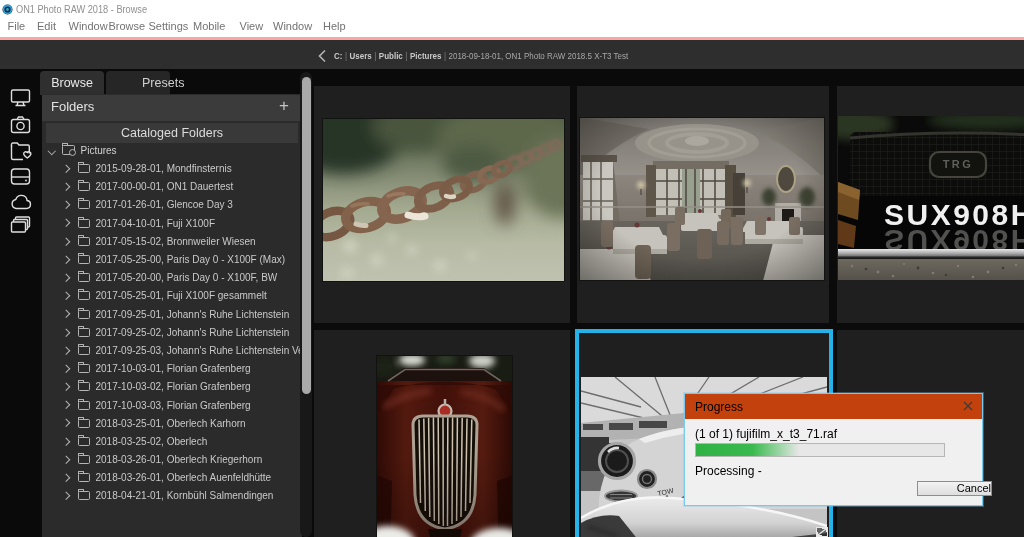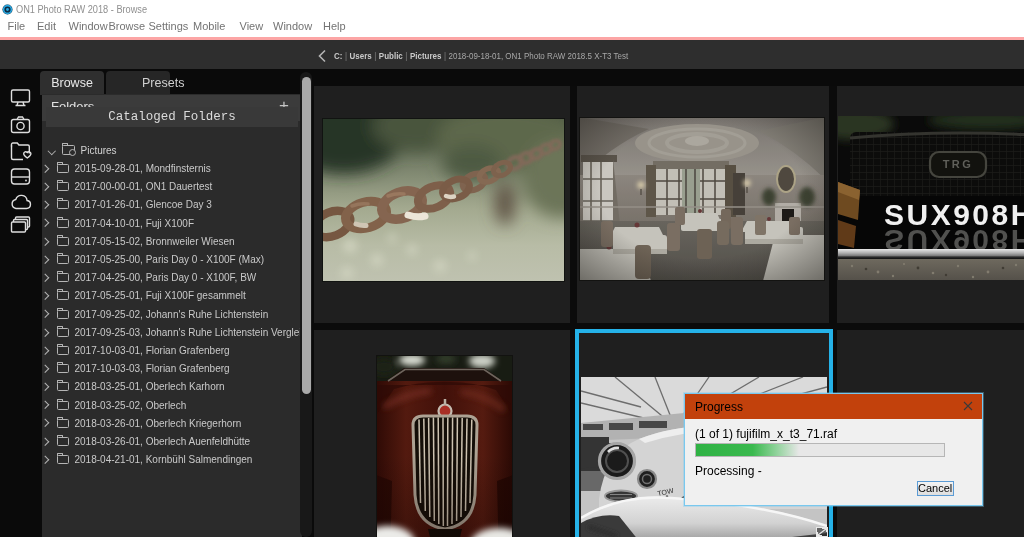--- a/index.html
+++ b/index.html
@@ -21,23 +21,23 @@
 .crumbtxt i { font-style:normal; color:#7d7d7d; padding:0 3px; }
 
 
 .tab { position:absolute; top:70.5px; height:24px; width:64px; border-radius:4px 4px 0 0; font-size:12.5px; text-align:center; line-height:24px; }
 .tabA { left:40px; background:#2f2f2f; color:#e8e8e8; }
 .tabB { left:106px; background:#262626; color:#cfcfcf;padding-left:36px; }
 .panelbg { position:absolute; left:42px; top:94px; width:260px; height:443px; background:#2b2b2b; }
 .pfold { position:absolute; left:42px; top:94.5px; width:260px; height:26px; background:#3b3b3b; }
 .pfold .lab { position:absolute; left:9px; top:4px; font-size:13px; color:#e2e2e2; }
 .pfold .plus { position:absolute; right:13px; top:1px; font-size:17px; font-weight:400; color:#c4c4c4; }
-.pcat { position:absolute; left:46px; top:107px; width:252px; height:20px; background:#393939; font-size:12.5px; color:#dcdcdc; text-align:center; line-height:20px;font-family:Liberation Mono, monospace; }
+.pcat { position:absolute; left:46px; top:123px; width:252px; height:20px; background:#393939; font-size:12.5px; color:#dcdcdc; text-align:center; line-height:20px; }
 .tree { position:absolute; left:42px; top:141.3px; width:258px; overflow:hidden; }
-.tr { height:18.2px; display:flex; align-items:center; white-space:nowrap; }
+.tr { height:18.2px; display:flex; align-items:center; padding-left:21px; white-space:nowrap; }
 .tr.root { padding-left:7px; }
 .chev { width:5.5px; height:5.5px; border-right:1.6px solid #b2b2b2; border-bottom:1.6px solid #b2b2b2; transform:rotate(-45deg); margin-right:9px; flex:none; }
 .root .chev { transform:rotate(45deg); margin-right:7px; }
 .fold { position:relative; width:12px; height:9px; border:1px solid #b5b5b5; border-radius:1.5px; margin-right:6px; flex:none; }
 .fold:before { content:''; position:absolute; left:-1px; top:-3px; width:4px; height:2px; border:1px solid #b5b5b5; border-bottom:none; border-radius:1px 1px 0 0; }
 .root .fold { width:13px; height:10px; }
 .root .fold:after { content:''; position:absolute; right:-2px; bottom:-2px; width:5px; height:5px; border:1px solid #b5b5b5; border-radius:50%; background:#2b2b2b; }
 .tr .tx { font-size:10px; color:#c9c9c9; }
 .sbtrack { position:absolute; left:300px; top:72px; width:12px; height:465px; background:#181818; border-radius:6px; }
 .sbthumb { position:absolute; left:302px; top:77px; width:9px; height:317px; background:#a9a9a9; border-radius:4.5px; }
@@ -52,21 +52,21 @@
 
 
 .dlg { position:absolute; left:684px; top:392.5px; width:299px; height:113.5px; background:#f0f0f0; border:1px solid #79c8ee; box-shadow:0 0 0 1px rgba(120,200,240,.35); z-index:20; font-size:12px; color:#000; }
 .dlg .cap { position:absolute; left:0; top:0; width:100%; height:25px; background:#c2410c; }
 .dlg .cap .t { position:absolute; left:10px; top:6px; font-size:12px; }
 .dlg .x { position:absolute; right:9px; top:7px; }
 .dlg .l1 { position:absolute; left:10px; top:33px; }
 .dlg .pb { position:absolute; left:10px; top:49.5px; width:250px; height:14px; background:#e7e7e7; border:1px solid #b6b6b6; }
 .dlg .pb .fill { position:absolute; left:0; top:0; height:100%; width:103px; background:linear-gradient(90deg,#2fb244 0%,#3ab94e 55%,#8fd29a 78%,rgba(231,231,231,0) 100%); }
 .dlg .l2 { position:absolute; left:10px; top:70px; }
-.dlg .btn { position:absolute; left:232px; top:87.5px; width:37px; height:15px; background:linear-gradient(#f3f3f3,#dedede); border:1px solid #5a9bd5; font-size:11px; text-align:left; line-height:13px; color:#000; }
+.dlg .btn { position:absolute; left:232px; top:87.5px; width:75px; height:15px; background:linear-gradient(#f3f3f3,#dedede); border:1px solid #5a9bd5; font-size:11px; text-align:right; line-height:13px; color:#000; }
 </style>
 </head>
 <body>
 <div class="app">
 
   <div class="tbar">
     <svg class="abs" style="left:2px;top:4px" width="11" height="11" viewBox="0 0 11 11">
       <circle cx="5.5" cy="5.5" r="5" fill="#0c2c44"></circle>
       <circle cx="5.5" cy="5.5" r="3.9" fill="none" stroke="#2aa9e2" stroke-width="1.6"></circle>
       <circle cx="5.5" cy="5.5" r="1.4" fill="#2aa9e2"></circle>
@@ -156,41 +156,51 @@
         <span class="tx">2017-05-15-02, Bronnweiler Wiesen</span>
       </div>
     <div class="tr">
         <span class="chev"></span>
         <span class="fold"></span>
         <span class="tx">2017-05-25-00, Paris Day 0 - X100F (Max)</span>
       </div>
     <div class="tr">
         <span class="chev"></span>
         <span class="fold"></span>
-        <span class="tx">2017-04-25-00, Paris Day 0 - X100F, BW</span>
+        <span class="tx">2017-05-20-00, Paris Day 0 - X100F, BW</span>
       </div>
     <div class="tr">
         <span class="chev"></span>
         <span class="fold"></span>
         <span class="tx">2017-05-25-01, Fuji X100F gesammelt</span>
       </div>
     <div class="tr">
         <span class="chev"></span>
         <span class="fold"></span>
+        <span class="tx">2017-09-25-01, Johann's Ruhe Lichtenstein</span>
+      </div>
+    <div class="tr">
+        <span class="chev"></span>
+        <span class="fold"></span>
         <span class="tx">2017-09-25-02, Johann's Ruhe Lichtenstein</span>
       </div>
     <div class="tr">
         <span class="chev"></span>
         <span class="fold"></span>
         <span class="tx">2017-09-25-03, Johann's Ruhe Lichtenstein Vergleich</span>
       </div>
     <div class="tr">
         <span class="chev"></span>
         <span class="fold"></span>
         <span class="tx">2017-10-03-01, Florian Grafenberg</span>
+      </div>
+    <div class="tr">
+        <span class="chev"></span>
+        <span class="fold"></span>
+        <span class="tx">2017-10-03-02, Florian Grafenberg</span>
       </div>
     <div class="tr">
         <span class="chev"></span>
         <span class="fold"></span>
         <span class="tx">2017-10-03-03, Florian Grafenberg</span>
       </div>
     <div class="tr">
         <span class="chev"></span>
         <span class="fold"></span>
         <span class="tx">2018-03-25-01, Oberlech Karhorn</span>

